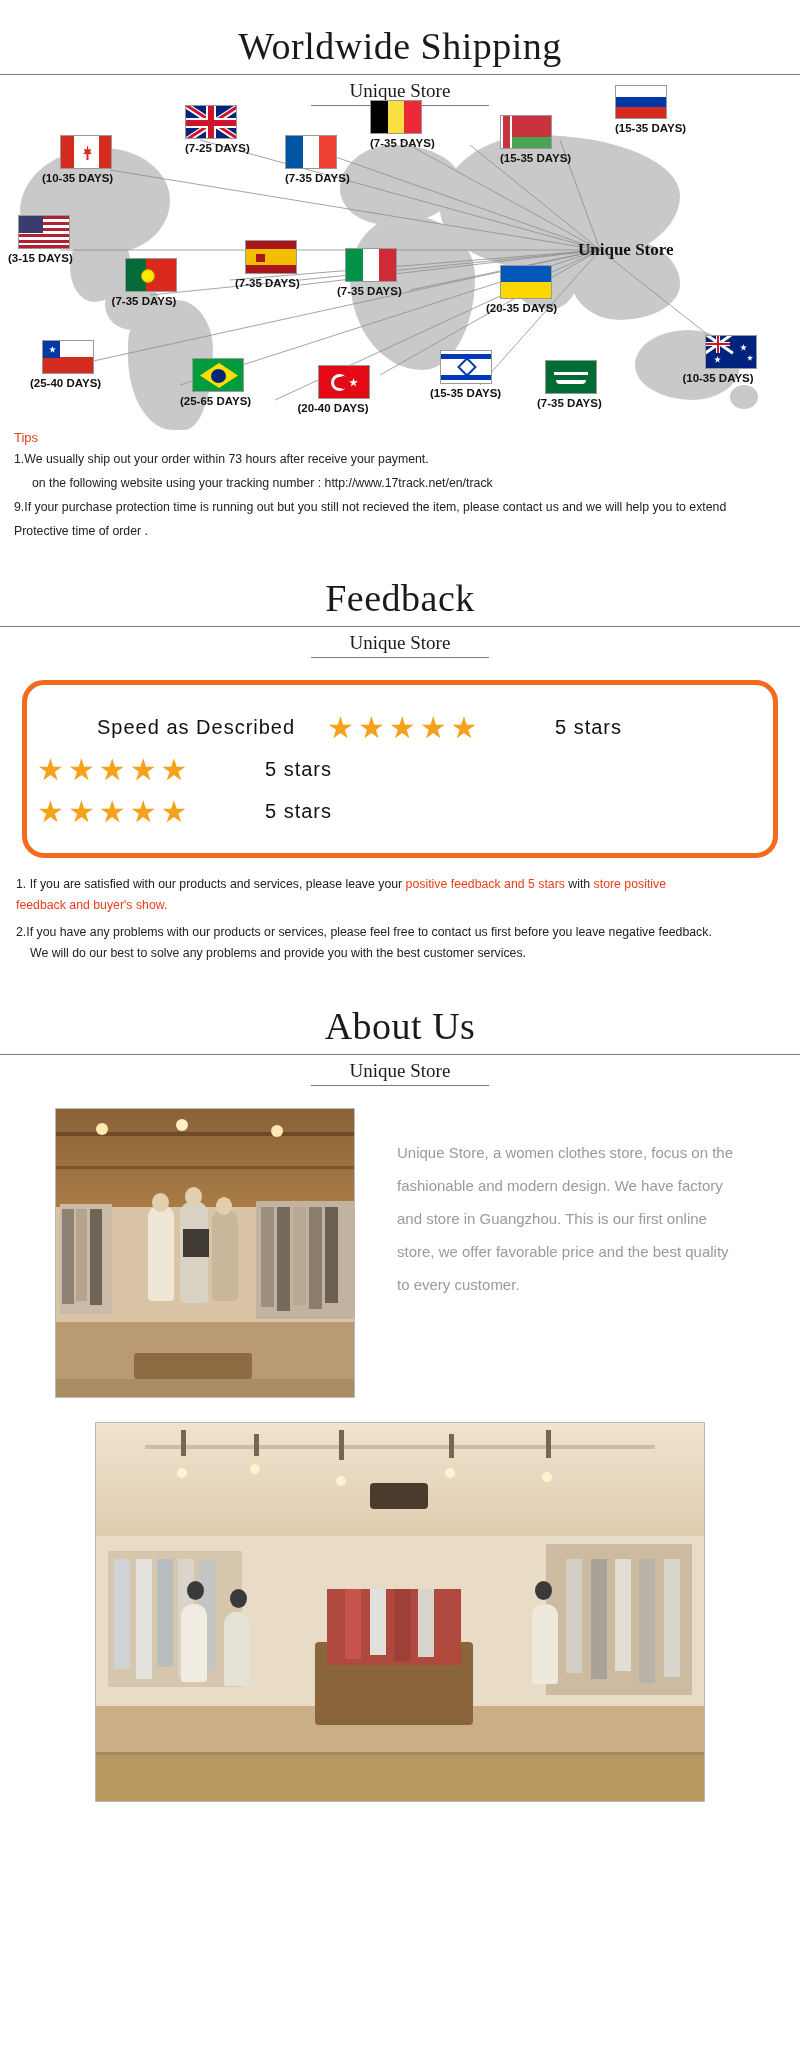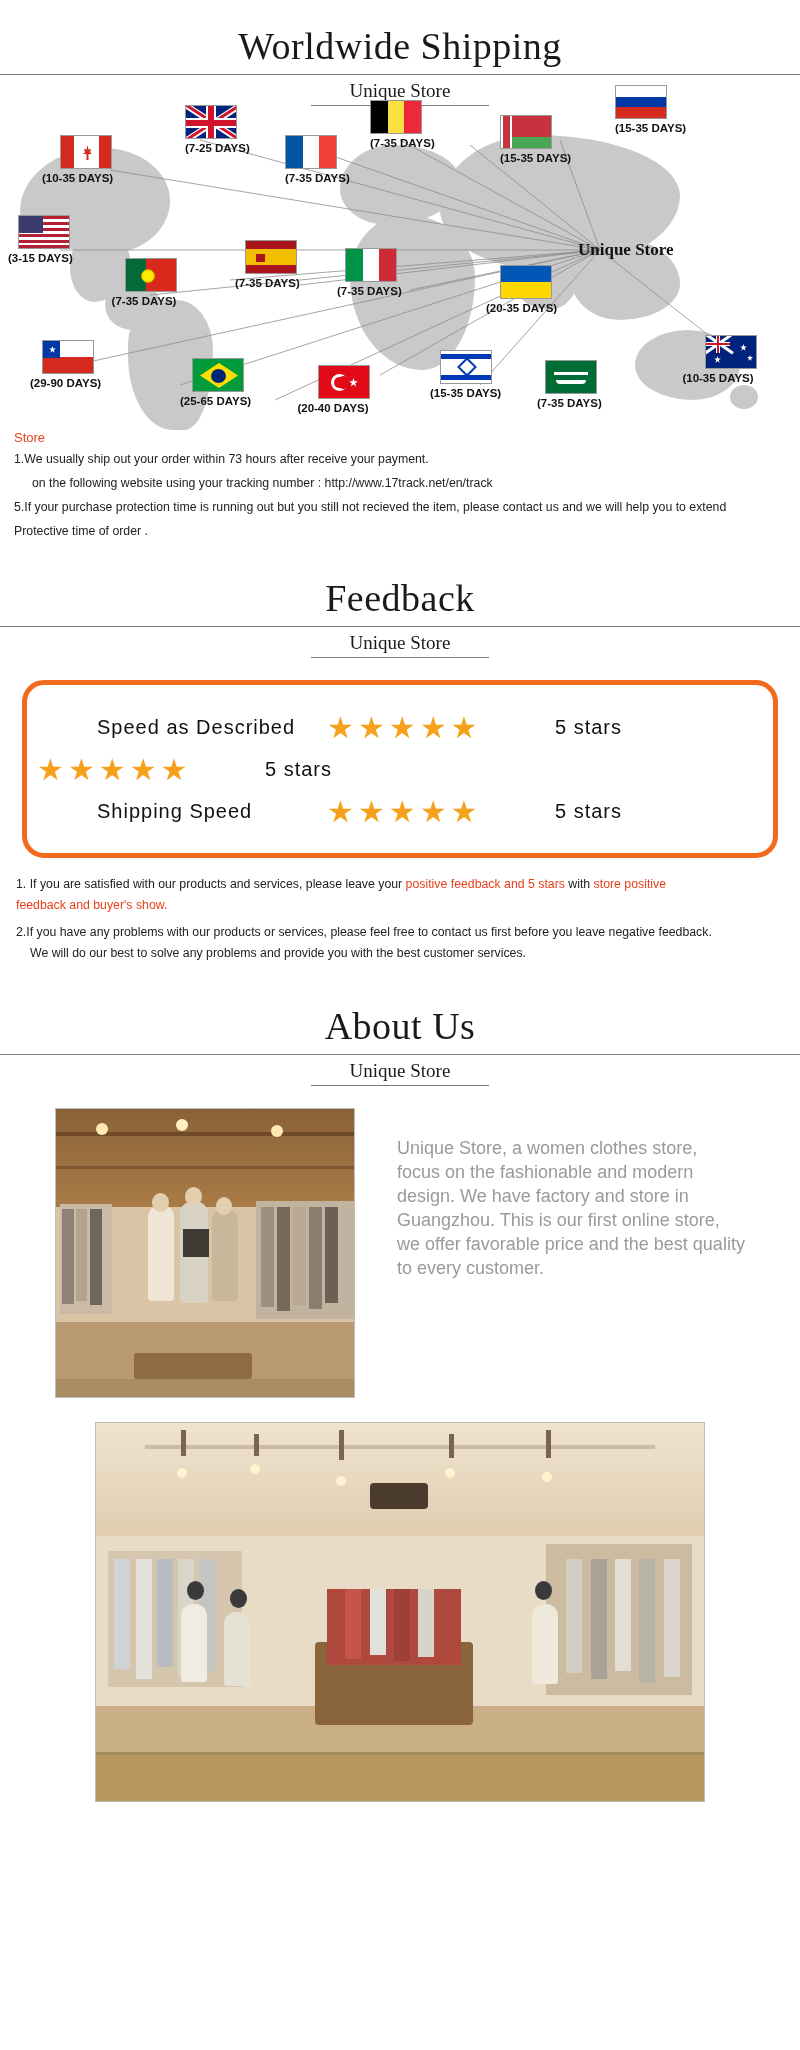--- a/index.html
+++ b/index.html
@@ -182,22 +182,22 @@
     height: 290px;
     border: 1px solid #bbb;
     position: relative;
     overflow: hidden;
     background: #6a4a2d;
     flex: 0 0 auto;
   }
   .about-text {
     padding-left: 42px;
     padding-top: 28px;
-    font-size: 18px;
-    line-height: 24px;
+    font-size: 15px;
+    line-height: 33px;
     color: #9a9a9a;
     font-family: "Liberation Sans", sans-serif;
   }
   .shop-photo-2 {
     margin: 24px auto 0 auto;
     width: 610px;
     height: 380px;
     border: 1px solid #bbb;
     position: relative;
     overflow: hidden;
@@ -374,21 +374,21 @@
         </div>
         <div class="days center" style="margin-left:-14px;">(20-35 DAYS)</div>
       </div>
 
       <div class="flag-item" style="left:42px; top:340px;">
         <div class="flag" style="background:#fff;">
           <div class="stripe-h" style="top:50%;height:50%;background:#d52b1e;"></div>
           <div style="position:absolute;left:0;top:0;width:17px;height:17px;background:#0039a6;"></div>
           <div style="position:absolute;left:6px;top:5px;width:7px;height:7px;background:#fff;clip-path:polygon(50% 0%,62% 35%,100% 35%,69% 57%,80% 95%,50% 72%,20% 95%,31% 57%,0% 35%,38% 35%);"></div>
         </div>
-        <div class="days center" style="margin-left:-12px;">(29-90 DAYS)</div>
+        <div class="days center" style="margin-left:-12px;">(25-40 DAYS)</div>
       </div>
 
       <div class="flag-item" style="left:192px; top:358px;">
         <div class="flag" style="background:#009b3a;">
           <div style="position:absolute;left:7px;top:4px;width:38px;height:25px;background:#fedf00;clip-path:polygon(50% 0%,100% 50%,50% 100%,0% 50%);"></div>
           <div class="circle" style="left:18px;top:10px;width:15px;height:14px;background:#002776;"></div>
         </div>
         <div class="days center" style="margin-left:-12px;">(25-65 DAYS)</div>
       </div>
 
@@ -430,24 +430,24 @@
           <div style="position:absolute;left:8px;top:20px;width:7px;height:7px;background:#fff;clip-path:polygon(50% 0%,62% 35%,100% 35%,69% 57%,80% 95%,50% 72%,20% 95%,31% 57%,0% 35%,38% 35%);"></div>
           <div style="position:absolute;left:34px;top:8px;width:7px;height:7px;background:#fff;clip-path:polygon(50% 0%,62% 35%,100% 35%,69% 57%,80% 95%,50% 72%,20% 95%,31% 57%,0% 35%,38% 35%);"></div>
           <div style="position:absolute;left:41px;top:19px;width:6px;height:6px;background:#fff;clip-path:polygon(50% 0%,62% 35%,100% 35%,69% 57%,80% 95%,50% 72%,20% 95%,31% 57%,0% 35%,38% 35%);"></div>
         </div>
         <div class="days center" style="margin-left:-26px;">(10-35 DAYS)</div>
       </div>
 
     </div>
 
     <div class="tips-wrap">
-      <div class="tips-title">Store</div>
+      <div class="tips-title">Tips</div>
       <div class="tips-line">1.We usually ship out your order within 73 hours after receive your payment.</div>
       <div class="tips-line indent">on the following website using your tracking number : http://www.17track.net/en/track</div>
-      <div class="tips-line">5.If your purchase protection time is running out but you still not recieved the item, please contact us and we will help you to extend</div>
+      <div class="tips-line">9.If your purchase protection time is running out but you still not recieved the item, please contact us and we will help you to extend</div>
       <div class="tips-line">Protective time of order .</div>
     </div>
   </div>
 
   <div id="feedback-block" style="margin-top:108px;">
     <div class="section-title">Feedback</div>
     <hr class="title-rule">
     <div class="sub-store">Unique Store</div>
     <div class="sub-underline"></div>
 
@@ -455,21 +455,20 @@
       <div class="fb-row">
         <div class="fb-label">Speed  as  Described</div>
         <div class="fb-stars">★★★★★</div>
         <div class="fb-score">5  stars</div>
       </div>
       <div class="fb-row">
         <div class="fb-stars">★★★★★</div>
         <div class="fb-score">5  stars</div>
       </div>
       <div class="fb-row">
-        <div class="fb-label">Shipping  Speed</div>
         <div class="fb-stars">★★★★★</div>
         <div class="fb-score">5  stars</div>
       </div>
     </div>
 
     <div class="fb-notes">
       <div class="fb-note">
         <span>1. If you are satisfied with our products and services, please leave your </span><span class="red">positive feedback and 5 stars</span><span> with </span><span class="red">store positive</span>
       </div>
       <div class="fb-note red">feedback and buyer's show.</div>

